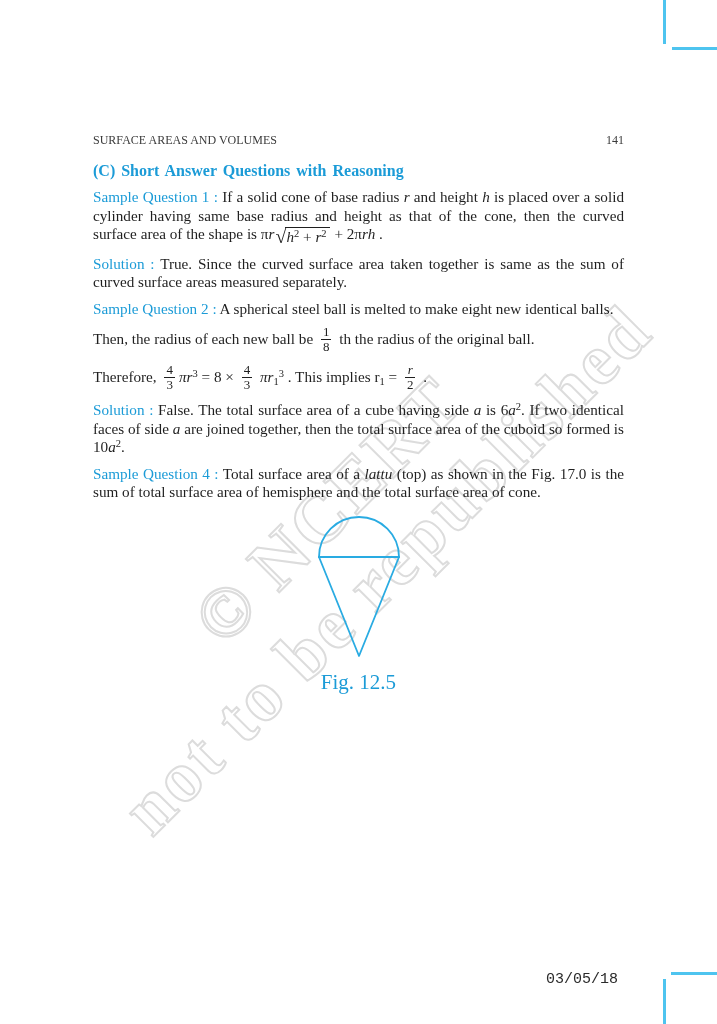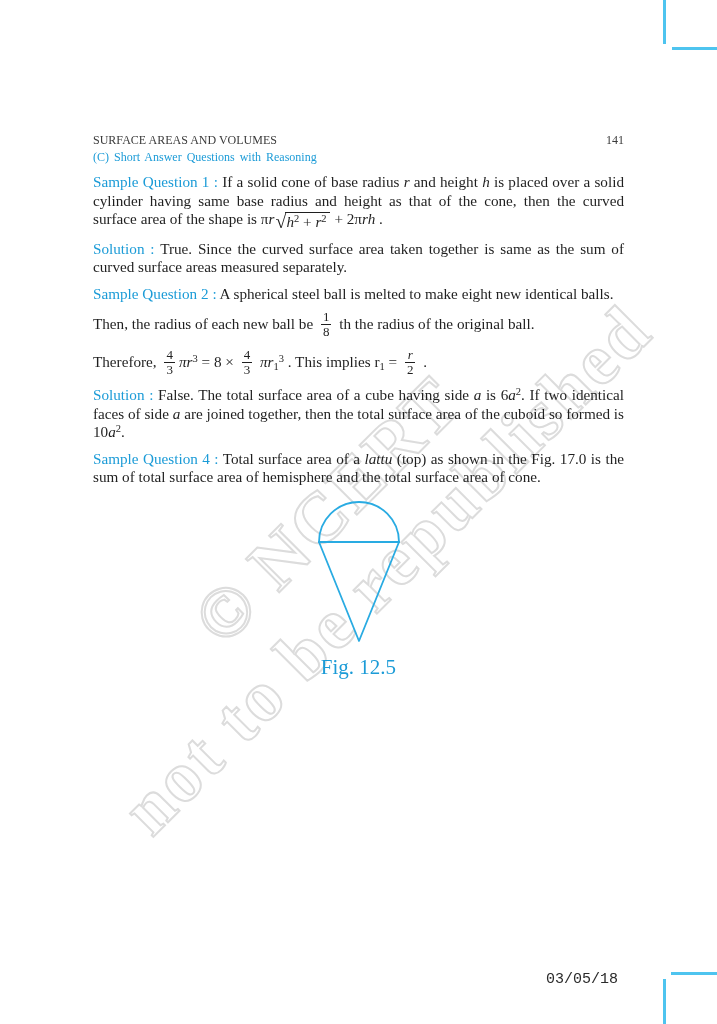--- a/index.html
+++ b/index.html
@@ -24,22 +24,22 @@
   }
   
   .header{
     position:absolute;left:93px;top:133px;width:531px;
     display:flex;justify-content:space-between;
     font-size:12px;color:#3a3a3a;z-index:2;gap:42px;
   }
   
   .content{position:absolute;left:93px;top:150px;width:531px;z-index:2;}
   .section-heading{
-    color:var(--accent,#1b9bd7);font-weight:normal;font-size:12px;
-    word-spacing:2px;
+    color:var(--accent,#1b9bd7);font-weight:bold;font-size:16px;
+    margin-top:12px;word-spacing:2px;
   }
   .para{font-size:15.2px;line-height:18.5px;text-align:justify;margin-top:8px;}
   .lbl{color:var(--accent,#1b9bd7);font-weight:normal;}
   .i{font-style:italic;}
   .sup{font-size:10.5px;position:relative;top:-5px;line-height:0;}
   .sub{font-size:10.5px;position:relative;top:3px;line-height:0;}
   .frac{
     display:inline-flex;flex-direction:column;align-items:center;
     vertical-align:middle;font-size:13px;line-height:1.1;margin:0 4px;
     transform:translateY(-1px);

